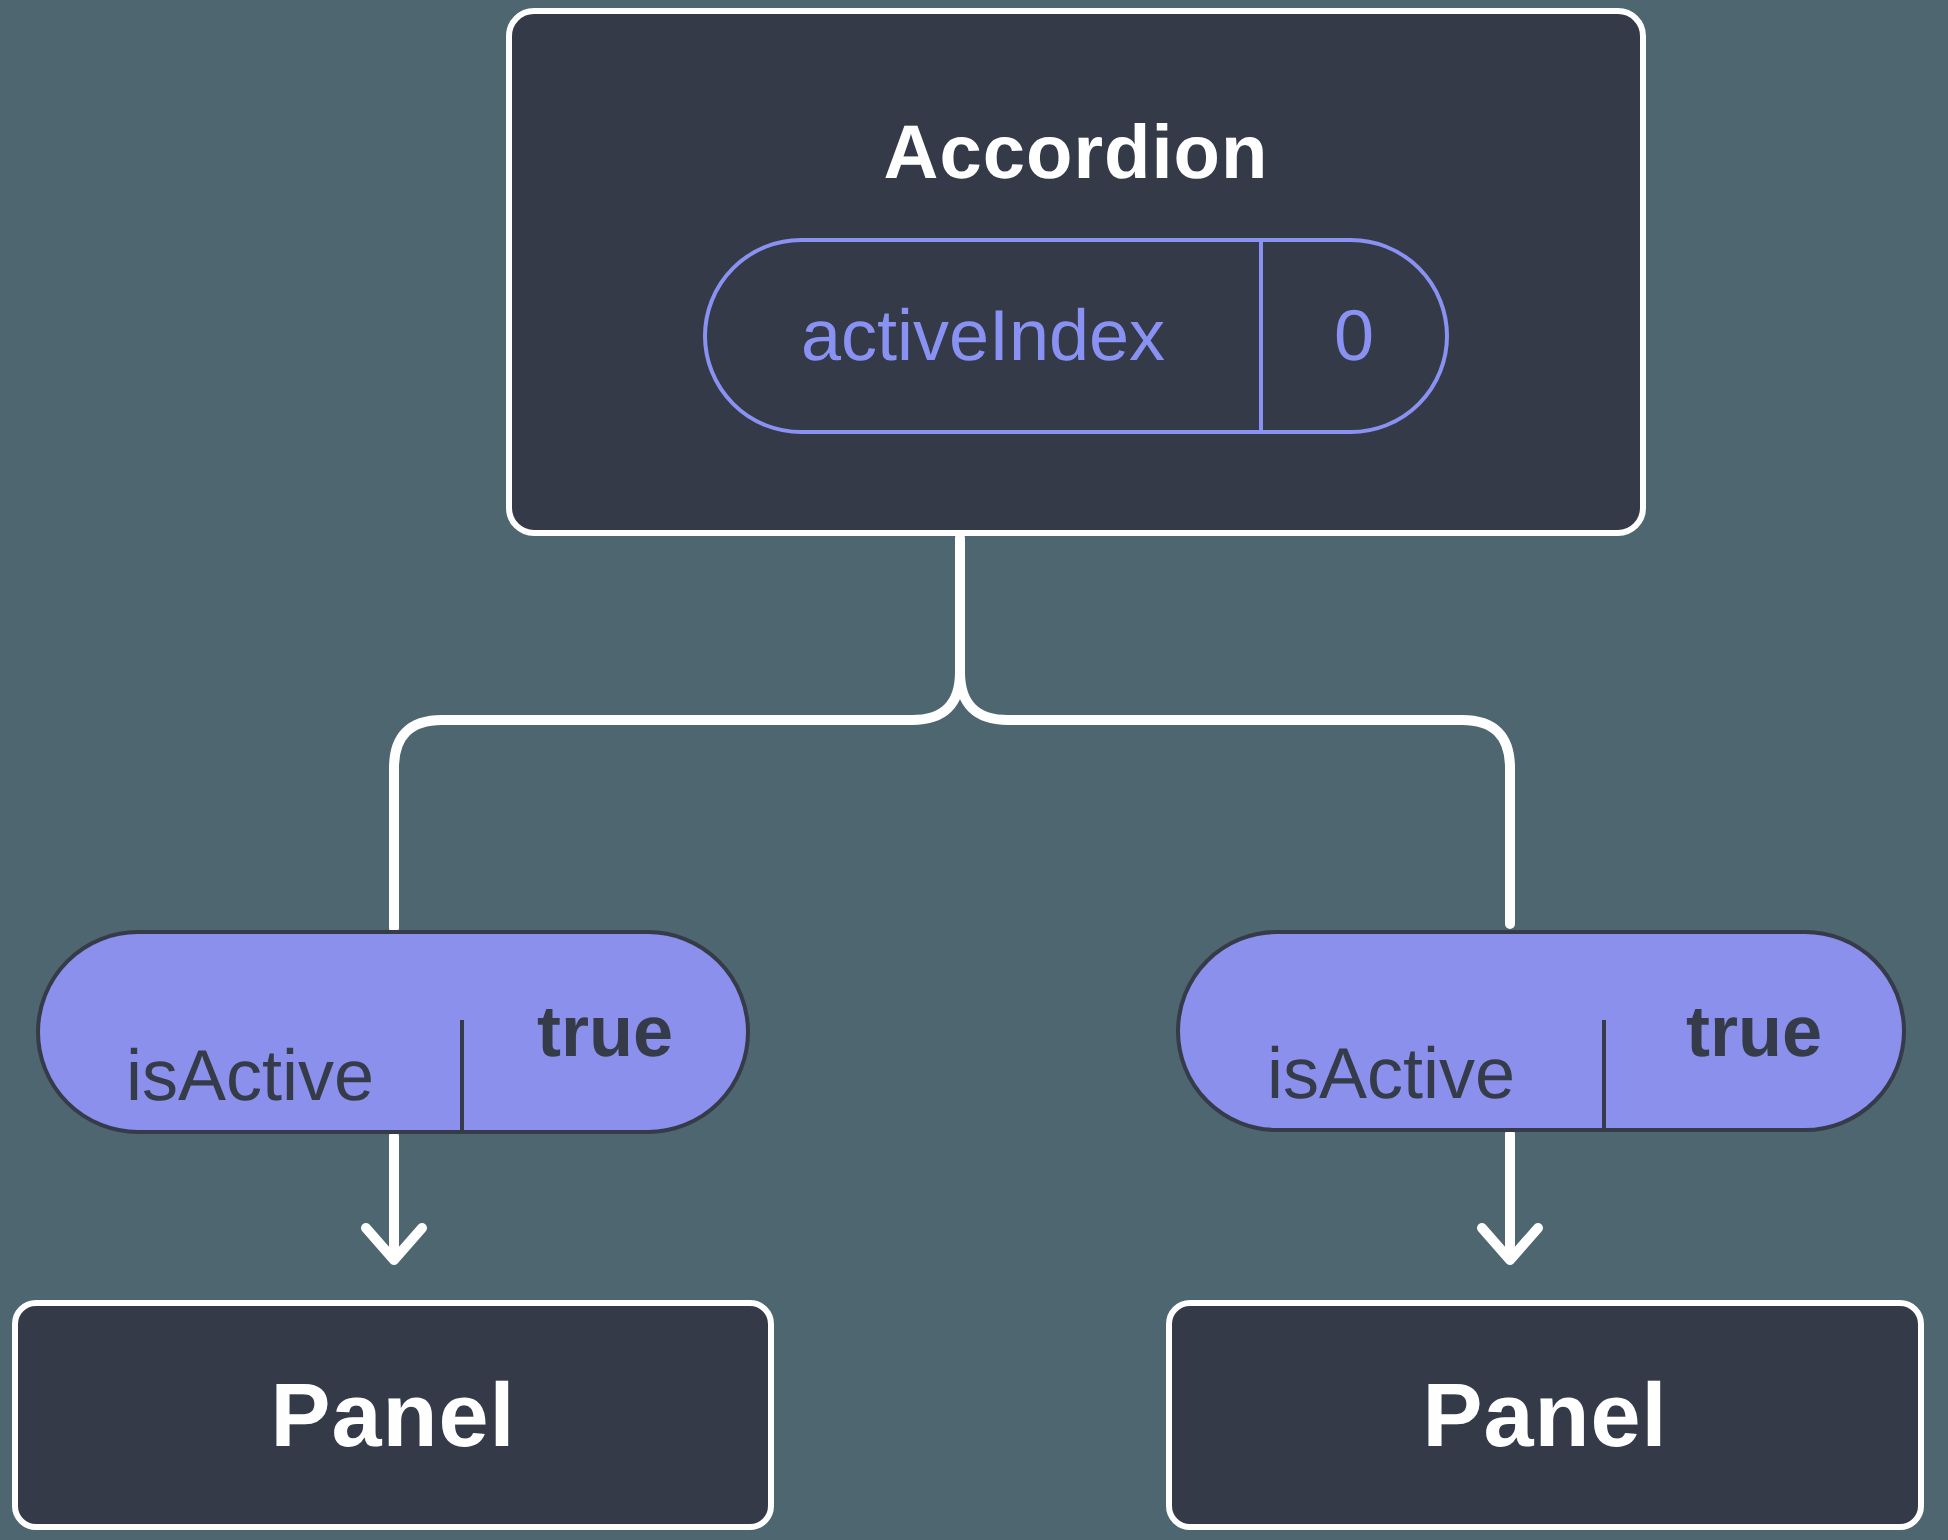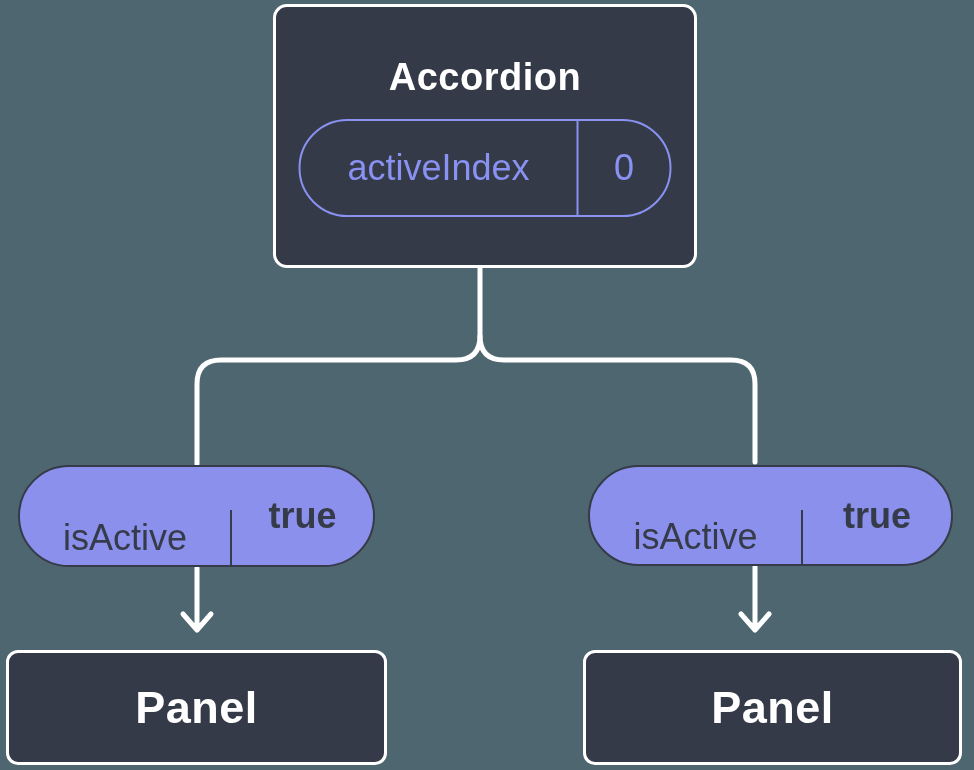--- a/index.html
+++ b/index.html
@@ -40,23 +40,22 @@
   }
   
   .node {
     position: absolute;
     background: var(--node-fill);
     border: 3px solid var(--node-border);
     color: #ffffff;
   }
   .node-root {
     left: 253px; top: 4px;
-    width: 424px; height: 264px;
+    width: 570px; height: 264px;
     border-radius: 14px;
-    margin-left: 20px;
   }
   .node-title {
     position: absolute;
     top: 50px; left: 0;
     width: 100%;
     text-align: center;
     font-size: 38px;
     font-weight: 600;
     line-height: 40px;
     letter-spacing: 0.5px;

